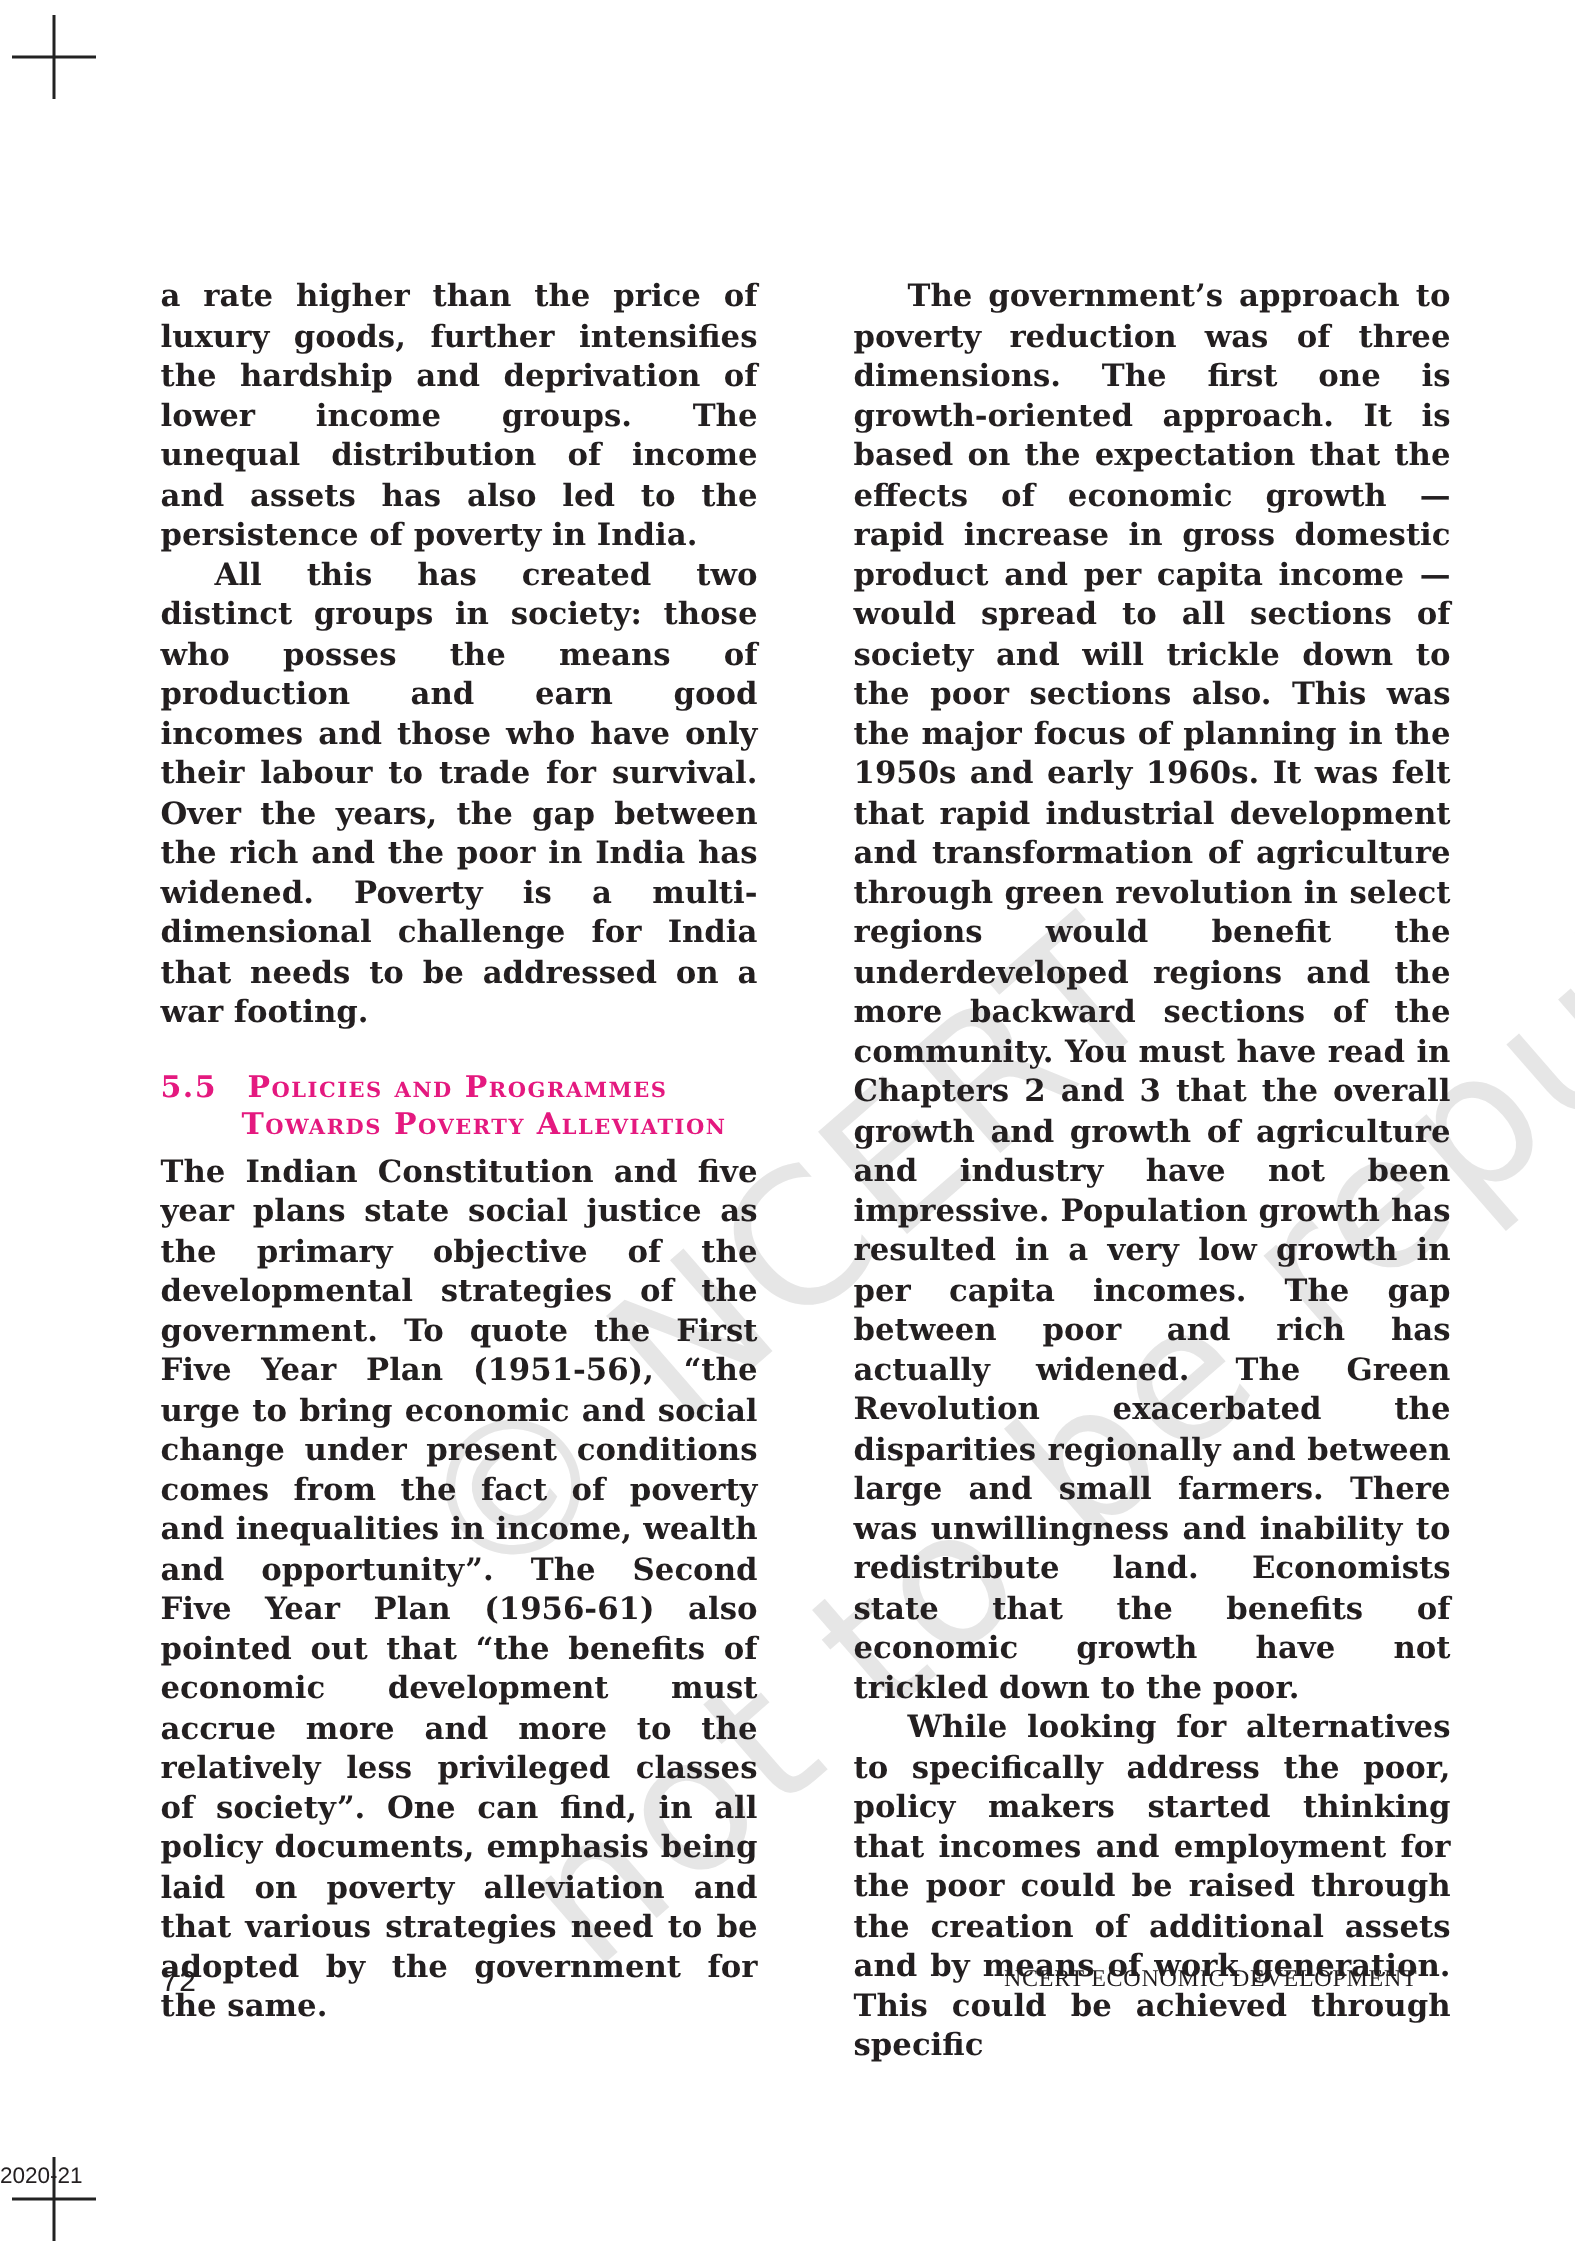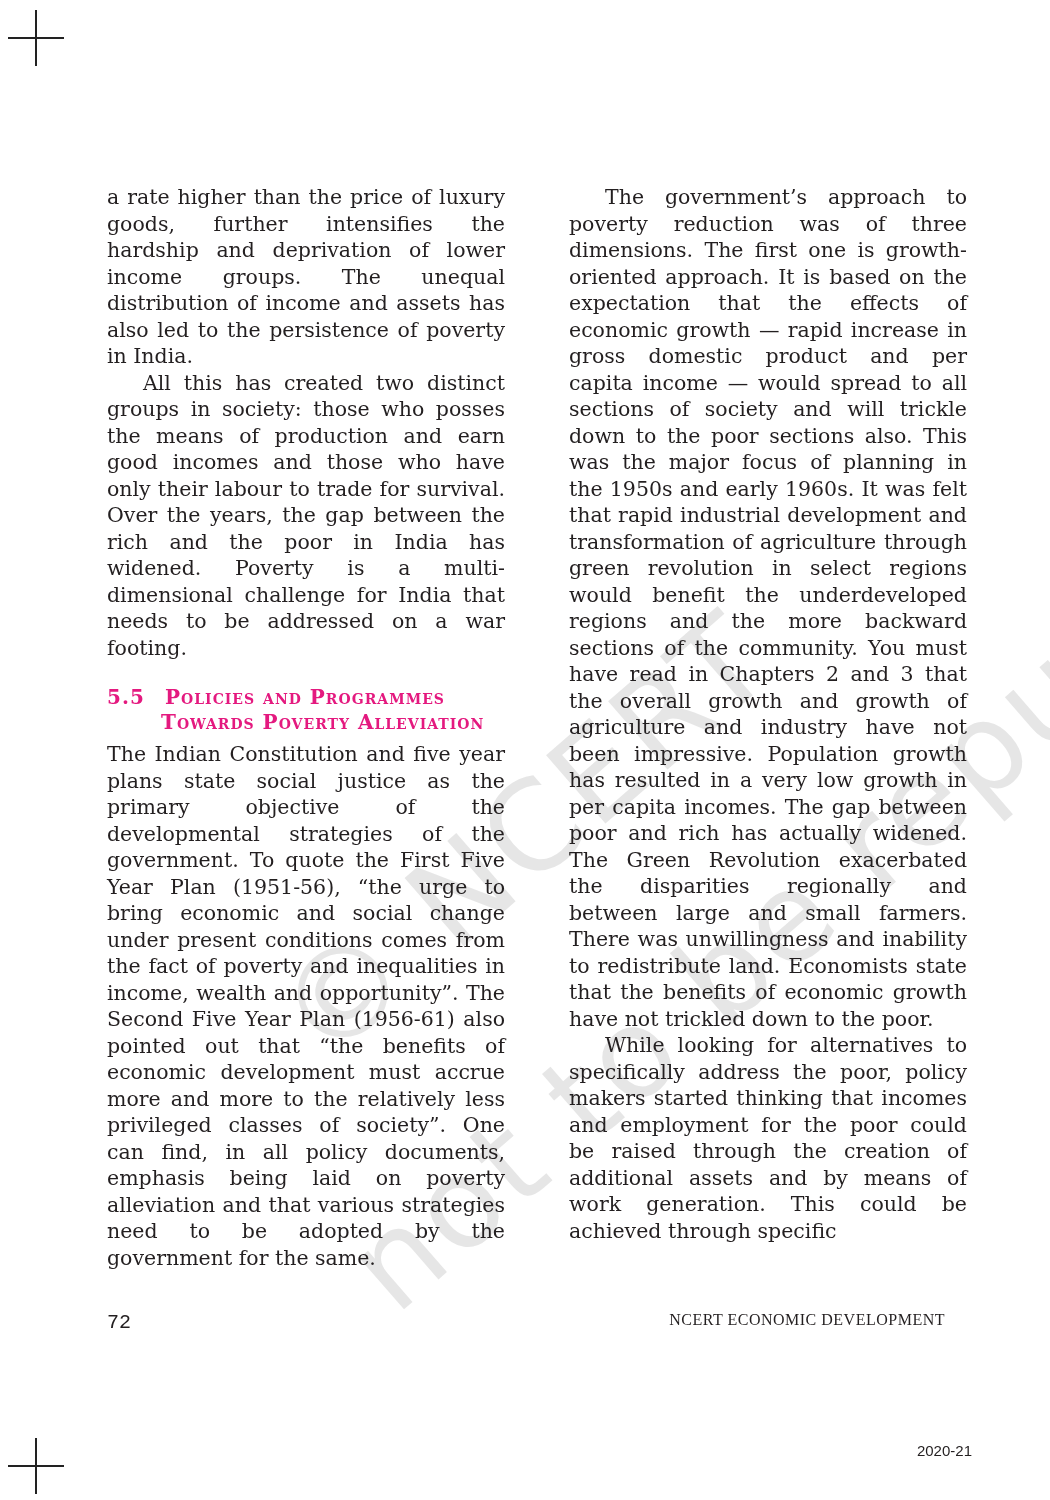--- a/index.html
+++ b/index.html
@@ -13,31 +13,31 @@
 
   .watermark { position: absolute; left: 0; top: 0; width: 1050px; height: 1500px; pointer-events: none; z-index: 0; }
   .watermark span { position: absolute; font-family: "DejaVu Sans", "Liberation Sans", sans-serif;
      color: rgba(190,190,190,0.38); font-size: 124px; white-space: nowrap; transform-origin: 0 0; letter-spacing: 4px; }
   .wm1 { left: 250px; top: 980px; transform: rotate(-41deg); }
   .wm2 { left: 320px; top: 1230px; transform: rotate(-41deg); }
 
   .col { position: absolute; top: 184px; width: 398px; z-index: 1; font-size: 20.5px; line-height: 26.5px; }
   .col.left { left: 107px; }
   .col.right { left: 545px; margin-left: 24px; }
-  .col p { margin: 0; text-align: justify; text-align-last: left; }
+  .col p { margin: 0; text-align: justify; text-align-last: left; font-weight: bold; }
   .col p.indent { text-indent: 36px; }
 
   .heading { margin: 24px 0 6px 0; color: #e4197f; font-weight: bold; font-size: 20px; line-height: 25px; letter-spacing: 1px; }
   .heading .num { display: inline-block; width: 58px; }
   .heading .line2 { display: block; padding-left: 54px; text-align: left; }
   .sc { font-variant: small-caps; }
 
   .footer-page { position: absolute; left: 107px; top: 1311px; font-size: 20px; font-family: Liberation Mono, monospace; }
   .footer-title { position: absolute; right: 105px; top: 1311px; font-size: 16px; font-family: "Liberation Serif", serif; letter-spacing: 0.5px; }
-  .footer-year { position: absolute; left: 0; width: 972px; top: 1442px; text-align: right; font-size: 15px; font-family: "Liberation Sans", sans-serif; }
+  .footer-year { position: absolute; left: 0; width: 972px; top: 1442px; text-align: left; font-size: 15px; font-family: "Liberation Sans", sans-serif; }
 </style>
 </head>
 <body>
 
 <div class="crop tl"></div>
 <div class="crop bl"></div>
 
 <div class="watermark">
   <span class="wm1">© NCERT</span>
   <span class="wm2">not to be republished</span>

